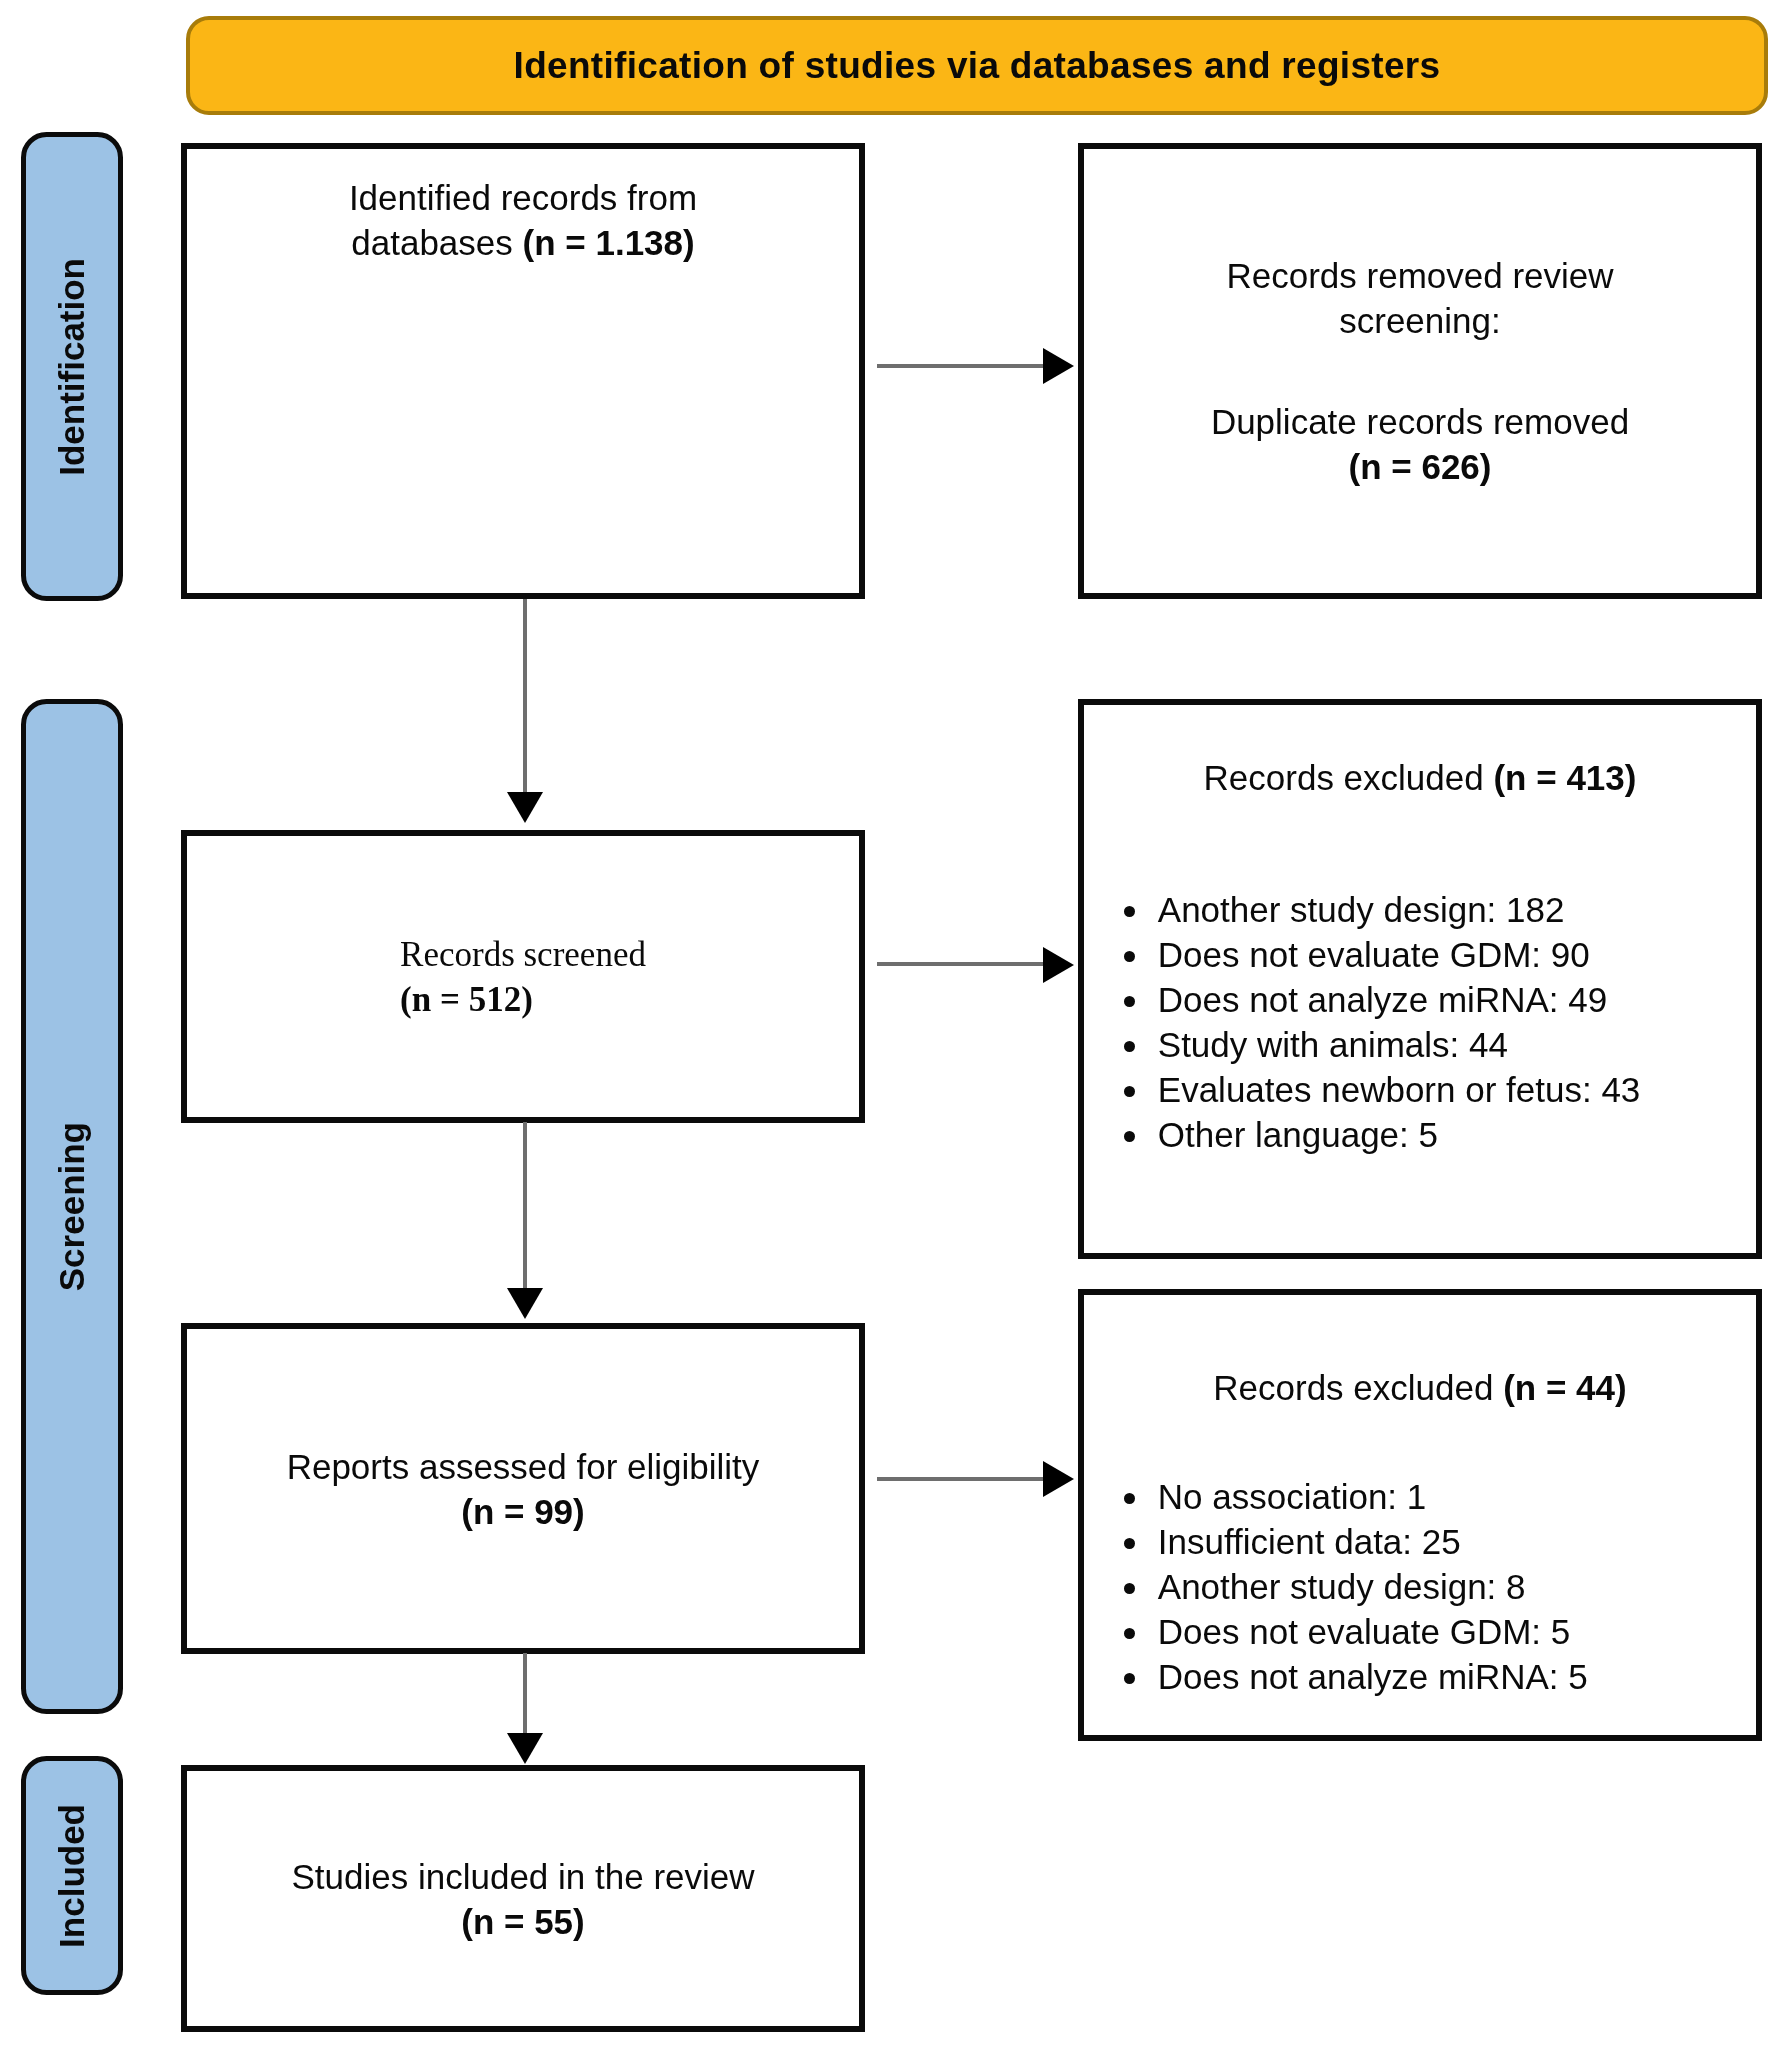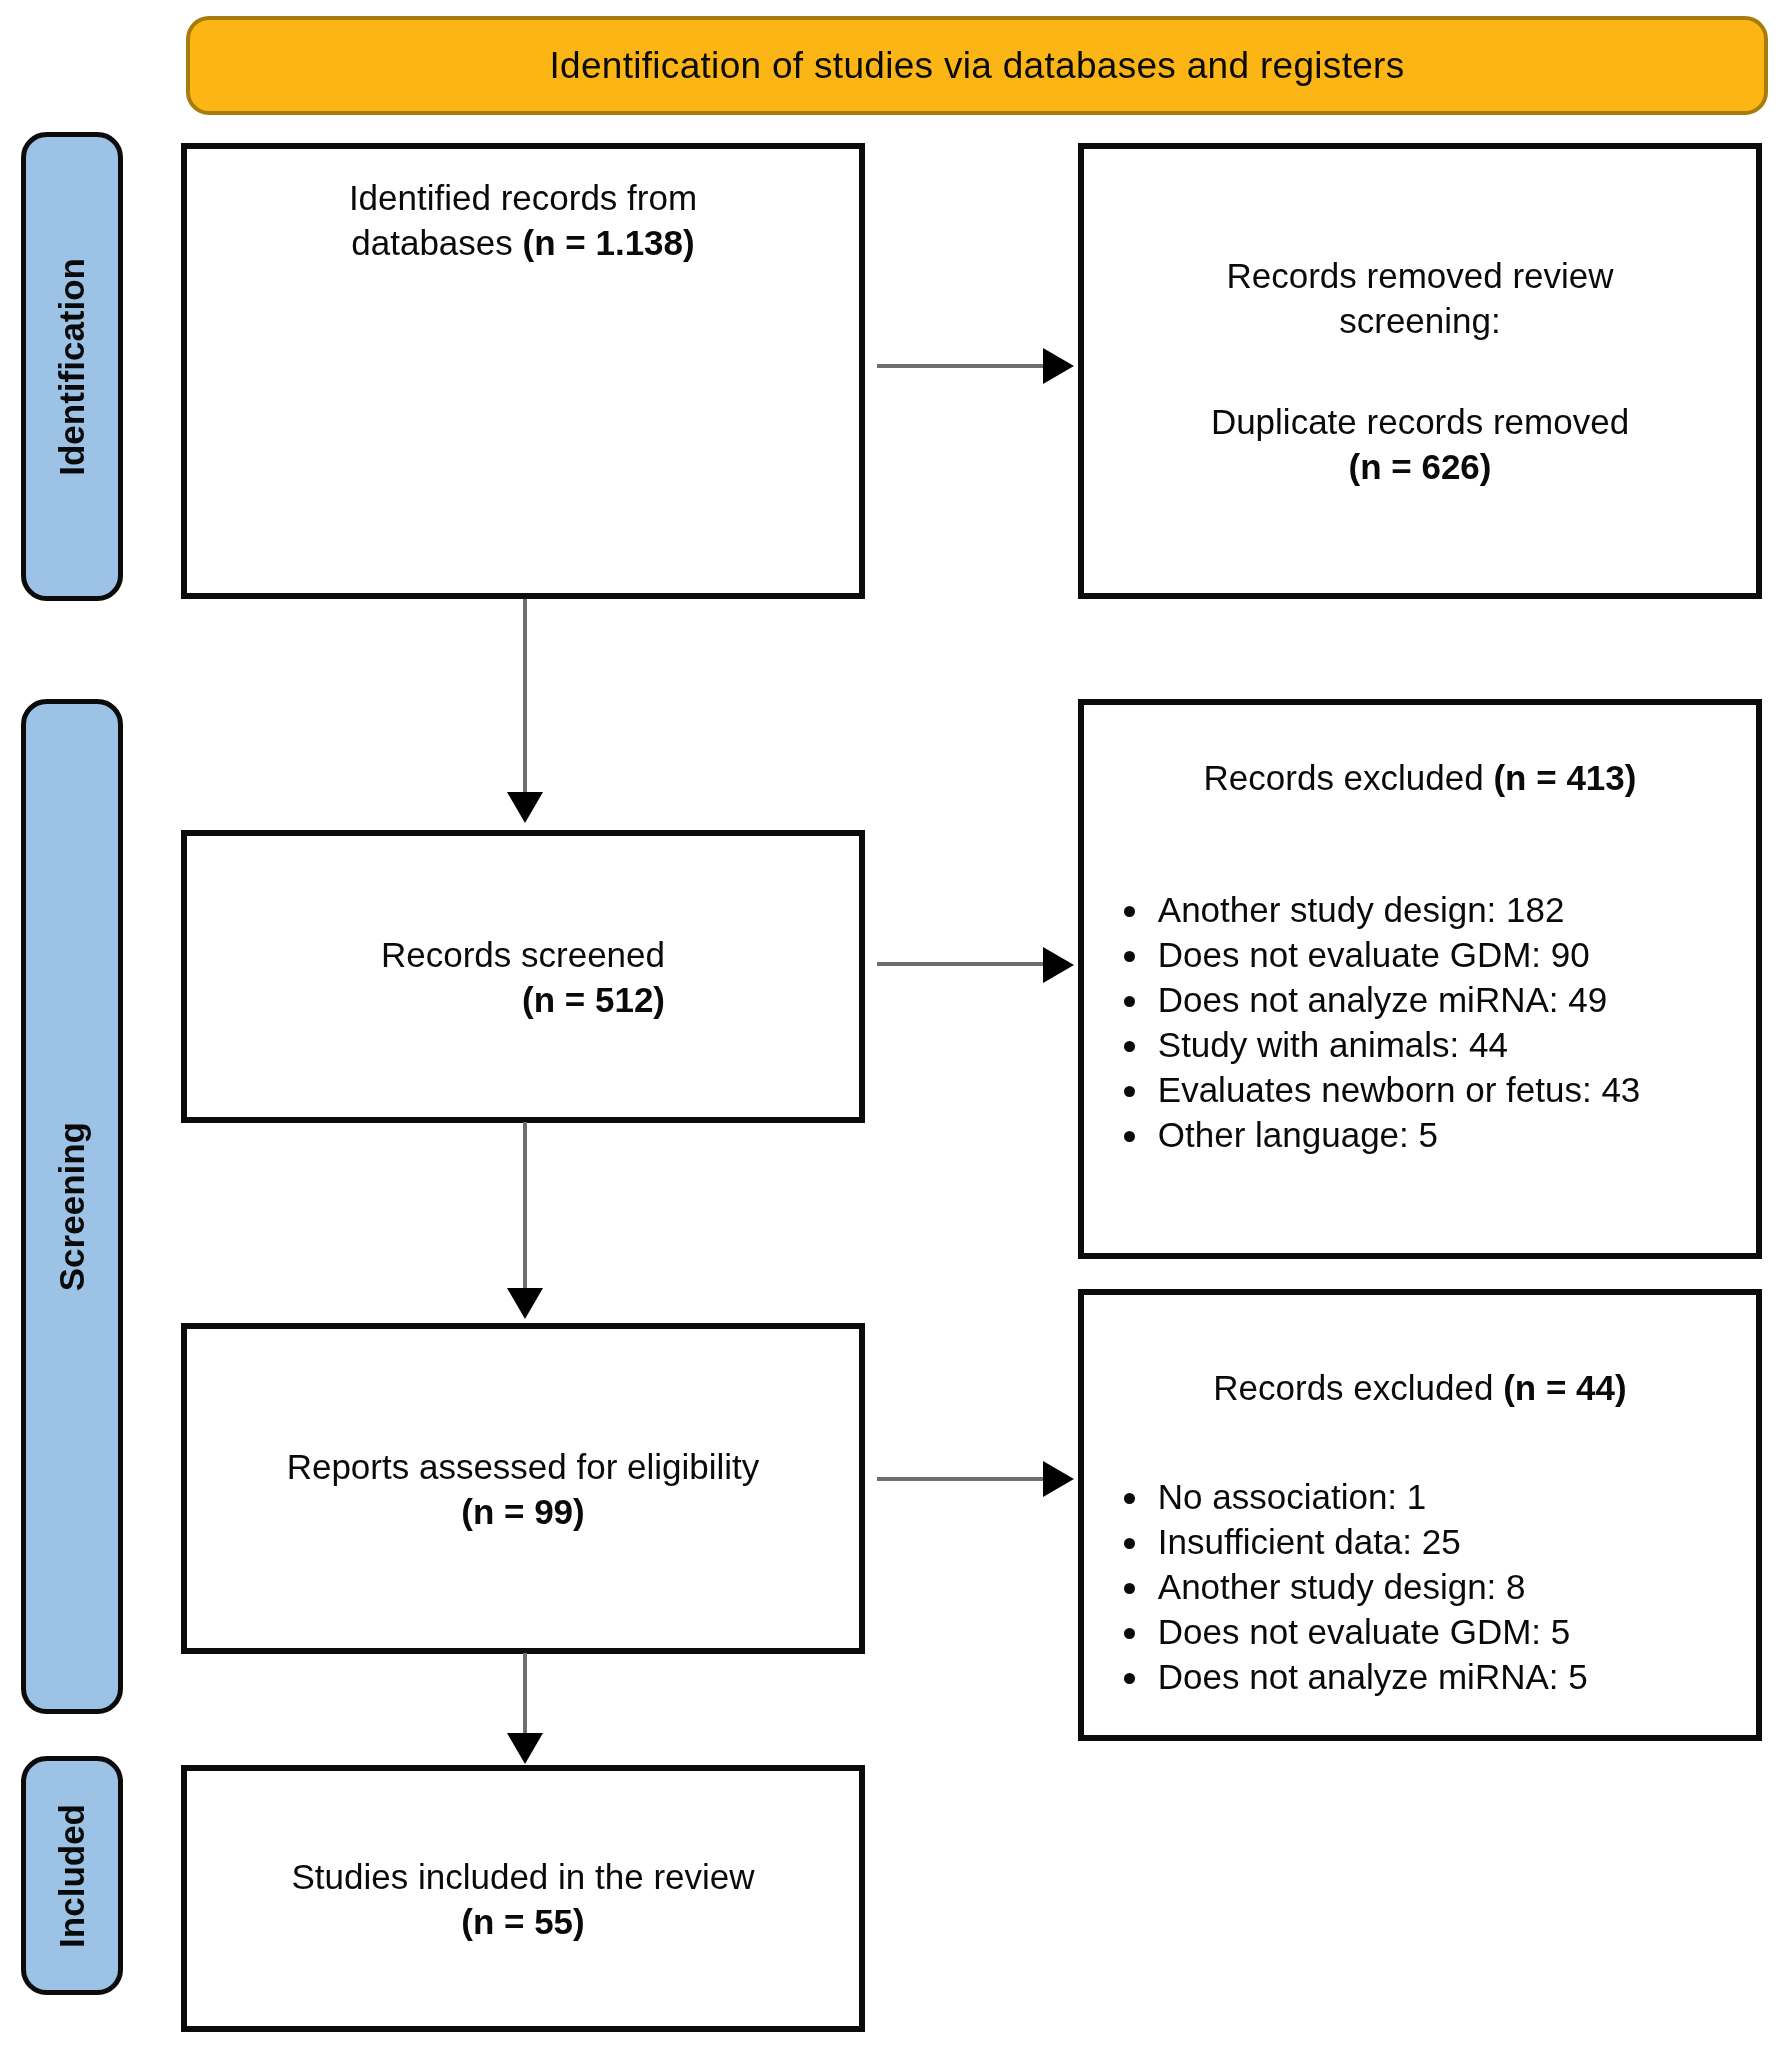--- a/index.html
+++ b/index.html
@@ -20,21 +20,21 @@
   
   .banner {
     position: absolute;
     left: 186px; top: 16px;
     width: 1582px; height: 99px;
     box-sizing: border-box;
     background: var(--banner-fill, #FBB615);
     border: 4.6px solid var(--banner-border, #A87C0A);
     border-radius: 23px;
     display: flex; align-items: center; justify-content: center;
-    font-size: 37px; font-weight: normal;
+    font-size: 37px; font-weight: bold;
     letter-spacing: 0.3px;
   }
 
   
   .stage {
     position: absolute;
     left: 21px; width: 102px;
     box-sizing: border-box;
     background: var(--stage-fill, #9CC2E5);
     border: 5.8px solid var(--stage-border, #0B0B0B);
@@ -65,21 +65,21 @@
 
   .box-identified { left: 181px; top: 143px; height: 456px; padding-top: 26px; }
   .box-identified .title { text-align: center; }
   .box-identified .sources { margin-top: 67px; padding-left: 36px; }
 
   .box-removed { left: 1078px; top: 143px; height: 456px;
     display: flex; flex-direction: column; justify-content: center;
     text-align: center; gap: 56px; }
 
   .box-screened { left: 181px; top: 830px; height: 293px;
-    display: flex; align-items: center; justify-content: center; text-align: right; }
+    display: flex; align-items: center; justify-content: center; text-align: left; font-family: Liberation Serif, serif; }
 
   .box-excluded-screening { left: 1078px; top: 699px; height: 560px; padding-top: 50px; }
   .box-excluded-screening .title { text-align: center; }
   .box-excluded-screening ul { margin: 87px 0 0 0; }
 
   .box-assessed { left: 181px; top: 1323px; height: 331px;
     display: flex; align-items: center; justify-content: center; text-align: center; }
 
   .box-excluded-eligibility { left: 1078px; top: 1289px; height: 452px; padding-top: 70px; }
   .box-excluded-eligibility .title { text-align: center; }

